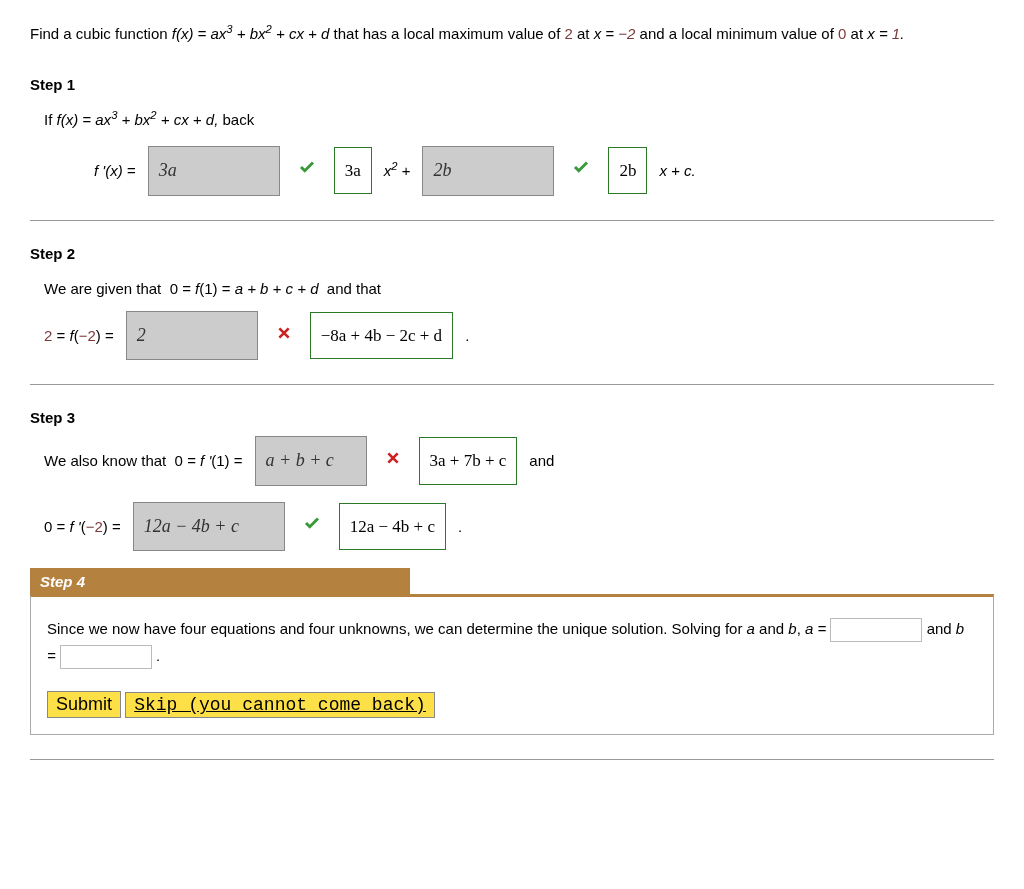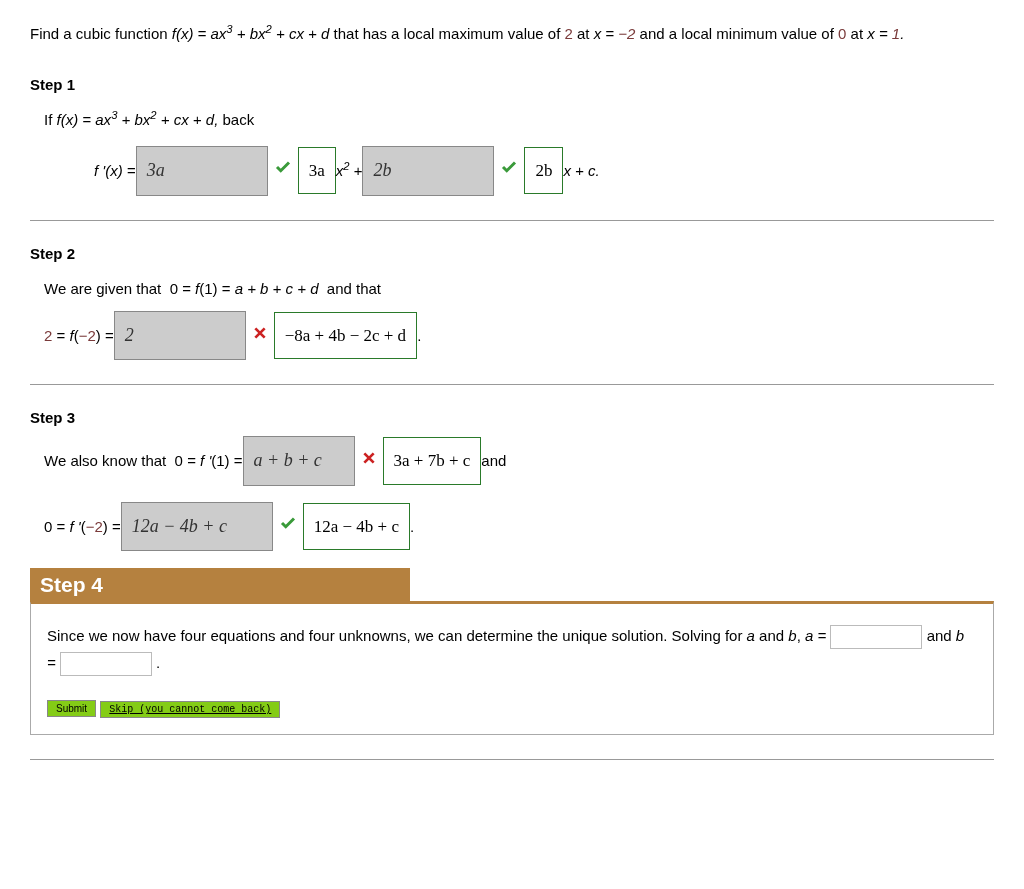--- a/index.html
+++ b/index.html
@@ -57,55 +57,56 @@
   }
   .check-icon svg { width: 18px; height: 18px; }
   .cross-icon svg { width: 16px; height: 16px; }
   .step4-header {
     background: #b5813f;
     color: #fff;
     font-weight: bold;
     padding: 5px 10px;
     display: inline-block;
     width: 360px;
-    font-size: 21px;
+    font-size: 15px;
+    font-style: italic;
   }
   .step4-box {
     border: 1px solid #aaa;
     border-top: 3px solid #b5813f;
     padding: 18px 16px 16px 16px;
     margin-top: -1px;
   }
   .input-field {
     display: inline-block;
     border: 1px solid #bbb;
     background: #fff;
     width: 90px;
     height: 22px;
     vertical-align: middle;
   }
   .btn {
     border: 1px solid #888;
-    background: #84cc16;
+    background: #fde047;
     padding: 2px 8px;
     font-family: inherit;
-    font-size: 10px;
+    font-size: 18px;
     cursor: pointer;
   }
   .btn-skip {
     text-decoration: underline;
     font-family: Liberation Mono, monospace;
   }
   .buttons-row {
     margin-top: 22px;
   }
   .ital { font-style: italic; }
   sup { font-size: 0.75em; }
   .num-highlight { color: #7a3a3a; }
-  .row { display: flex; align-items: center; flex-wrap: wrap; gap: 0; }
+  .row { display: flex; align-items: center; flex-wrap: wrap; gap: 12px; }
   .ml { margin-left: 50px; }
 </style>
 </head>
 <body>
 
 
 
 
 <div class="problem">
   <span>Find a cubic function </span>

